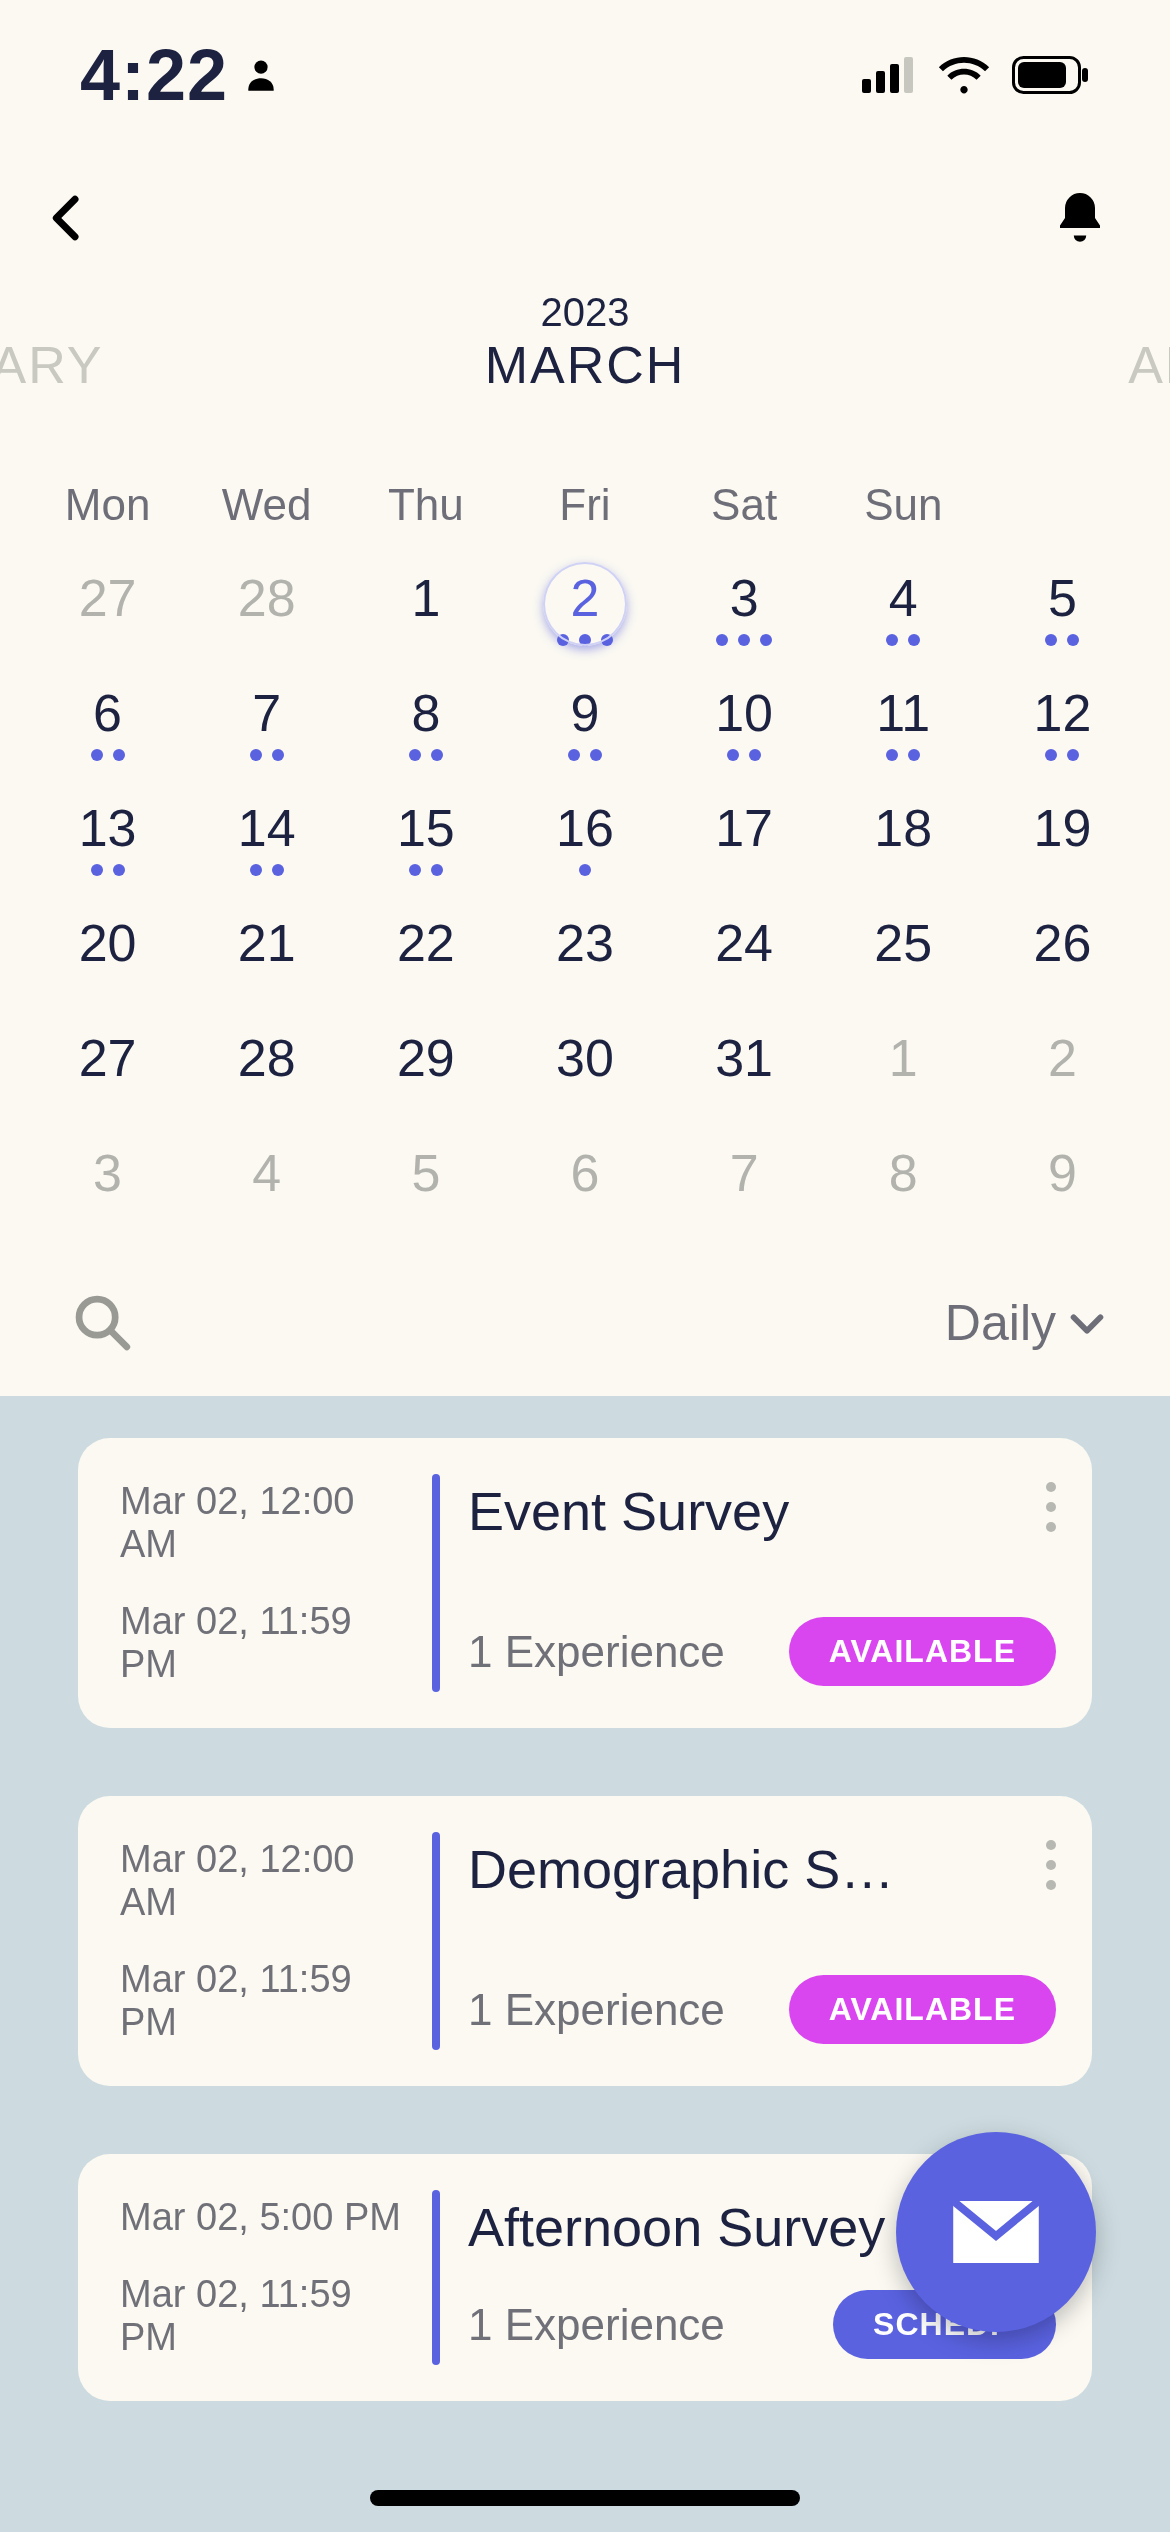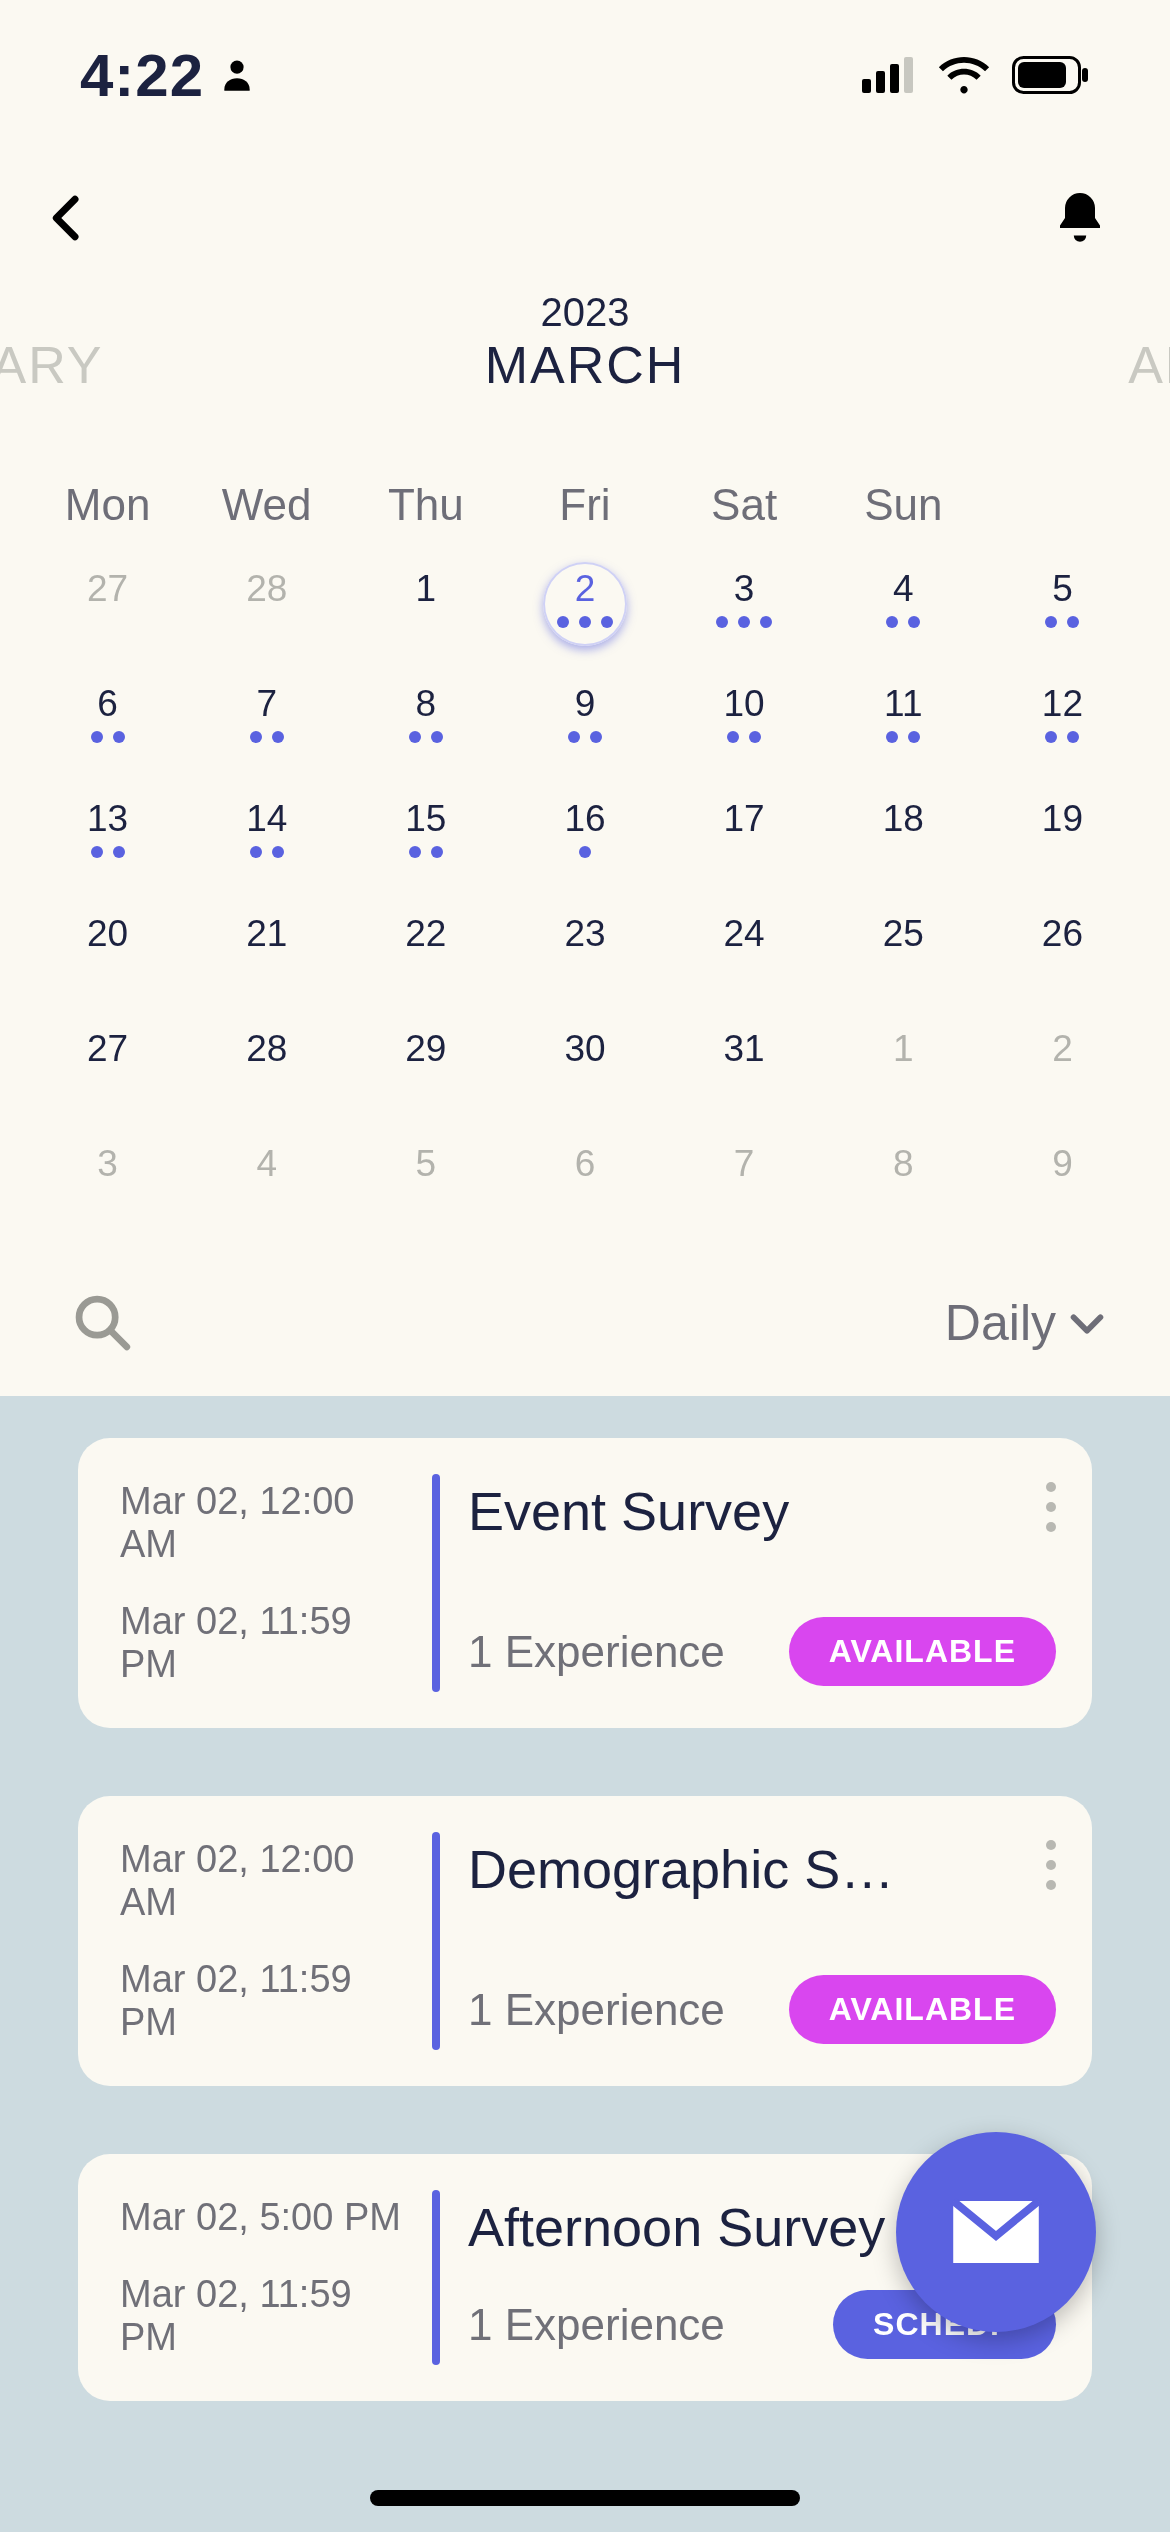--- a/index.html
+++ b/index.html
@@ -16,21 +16,21 @@
     height: 150px;
     display: flex;
     align-items: center;
     justify-content: space-between;
     padding: 0 80px 0 80px;
   }
   .status-left {
     display: flex;
     align-items: center;
     gap: 14px;
-    font-size: 60px;
+    font-size: 72px;
     font-weight: 700;
     letter-spacing: 1px;
   }
   .status-right { display: flex; align-items: center; gap: 22px; }
   .status-right svg { display: block; }
 
   
   .app-bar {
     height: 140px;
     display: flex;
@@ -59,21 +59,21 @@
   .dow { text-align: center; font-size: 44px; color: #6e6e78; padding-bottom: 30px; }
   .day-cell {
     height: 115px;
     display: flex;
     flex-direction: column;
     align-items: center;
     justify-content: flex-start;
     padding-top: 8px;
     position: relative;
   }
-  .dnum { font-size: 37px; color: #1c2240; font-weight: 400; }
+  .dnum { font-size: 52px; color: #1c2240; font-weight: 400; }
   .dnum.out { color: #b3b3ad; }
   .selected-ring {
     position: absolute;
     width: 84px; height: 84px;
     border-radius: 50%;
     top: 2px;
     left: 50%;
     transform: translateX(-50%);
     box-shadow: 0 4px 10px rgba(90,98,224,0.5), inset 0 0 0 2px #cfd1f5;
     z-index: 0;

